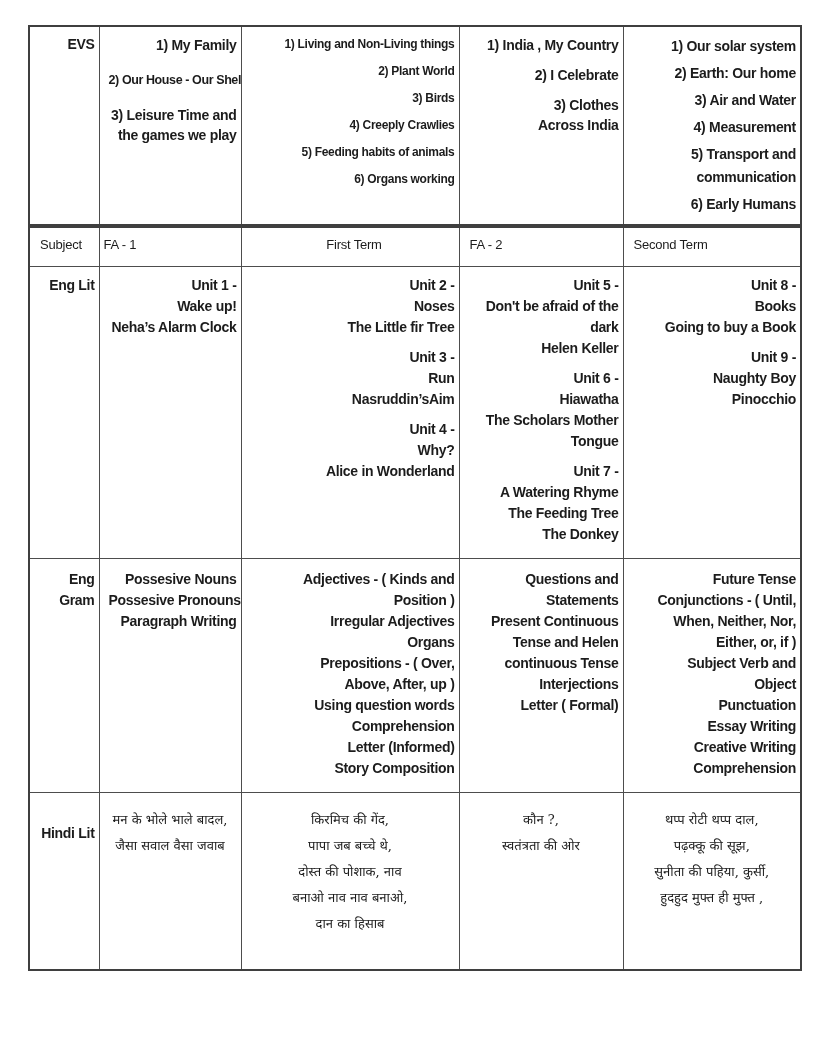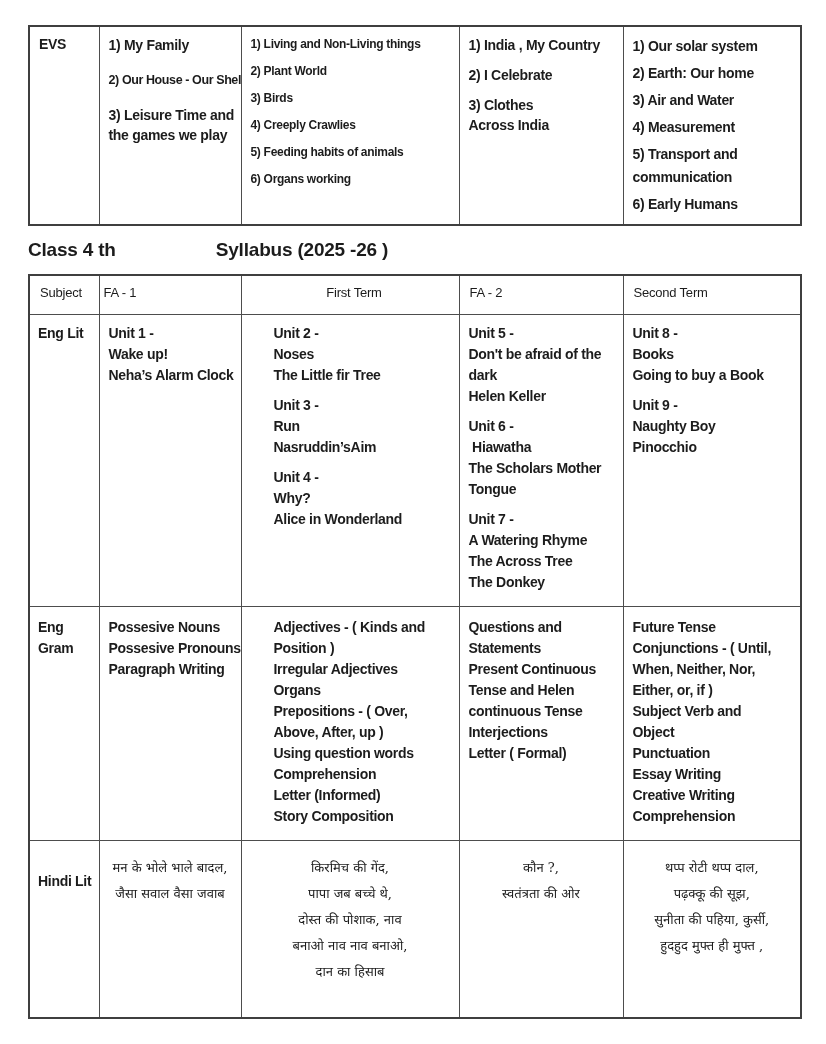--- a/index.html
+++ b/index.html
@@ -17,20 +17,21 @@
     border-collapse:collapse;
     table-layout:fixed;
     width:772px;
     border:2px solid #3f3f3f;
   }
   .tbl td,.tbl th{
     border:1px solid #4d4d4d;
     vertical-align:top;
     box-sizing:border-box;
     overflow:hidden;
+    text-align:right;
   }
   .tbl td{
     font-weight:700;
     font-size:14px;
     line-height:21px;
     letter-spacing:-0.3px;
     padding:8px 4px 4px 9px;
   }
   .line{white-space:pre;}
   .block{margin-bottom:8px;}
@@ -170,24 +171,20 @@
               <div class="line">communication</div>
             </div>
             <div class="block">
               <div class="line">6) Early Humans</div>
             </div>
           </td>
         </tr>
       </tbody>
   </table>
 
-  <div class="heading">
-    <span class="cls">Class 4 th</span>
-    <span class="syl">Syllabus (2025 -26 )</span>
-  </div>
 
   <table class="tbl main-tbl">
     <colgroup>
       <col style="width:70px">
         <col style="width:142px">
         <col style="width:218px">
         <col style="width:164px">
         <col style="width:178px">
     </colgroup>
     <thead>
@@ -239,21 +236,21 @@
             </div>
             <div class="block">
               <div class="line">Unit 6 -</div>
               <div class="line"> Hiawatha</div>
               <div class="line">The Scholars Mother</div>
               <div class="line">Tongue</div>
             </div>
             <div class="block">
               <div class="line">Unit 7 -</div>
               <div class="line">A Watering Rhyme</div>
-              <div class="line">The Across Tree</div>
+              <div class="line">The Feeding Tree</div>
               <div class="line">The Donkey</div>
             </div>
           </td>
           <td class="cell c-3">
             <div class="block">
               <div class="line">Unit 8 -</div>
               <div class="line">Books</div>
               <div class="line">Going to buy a Book</div>
             </div>
             <div class="block">

